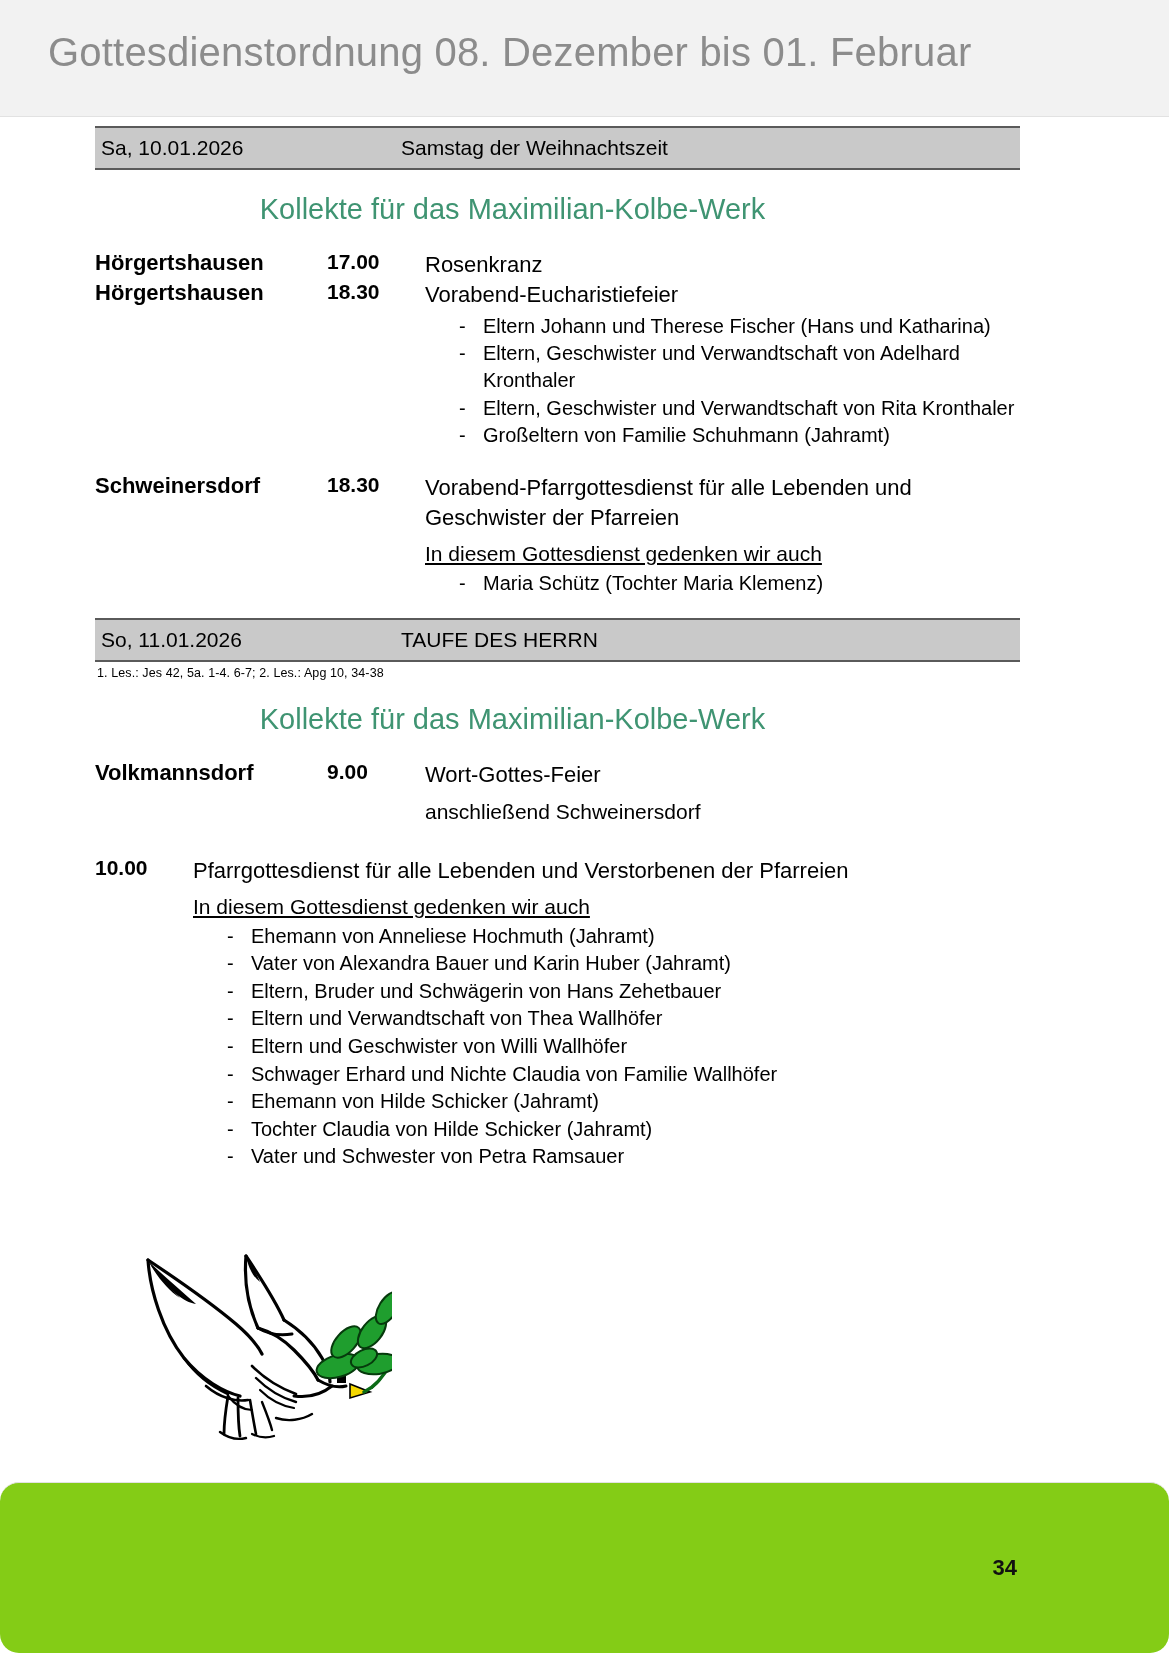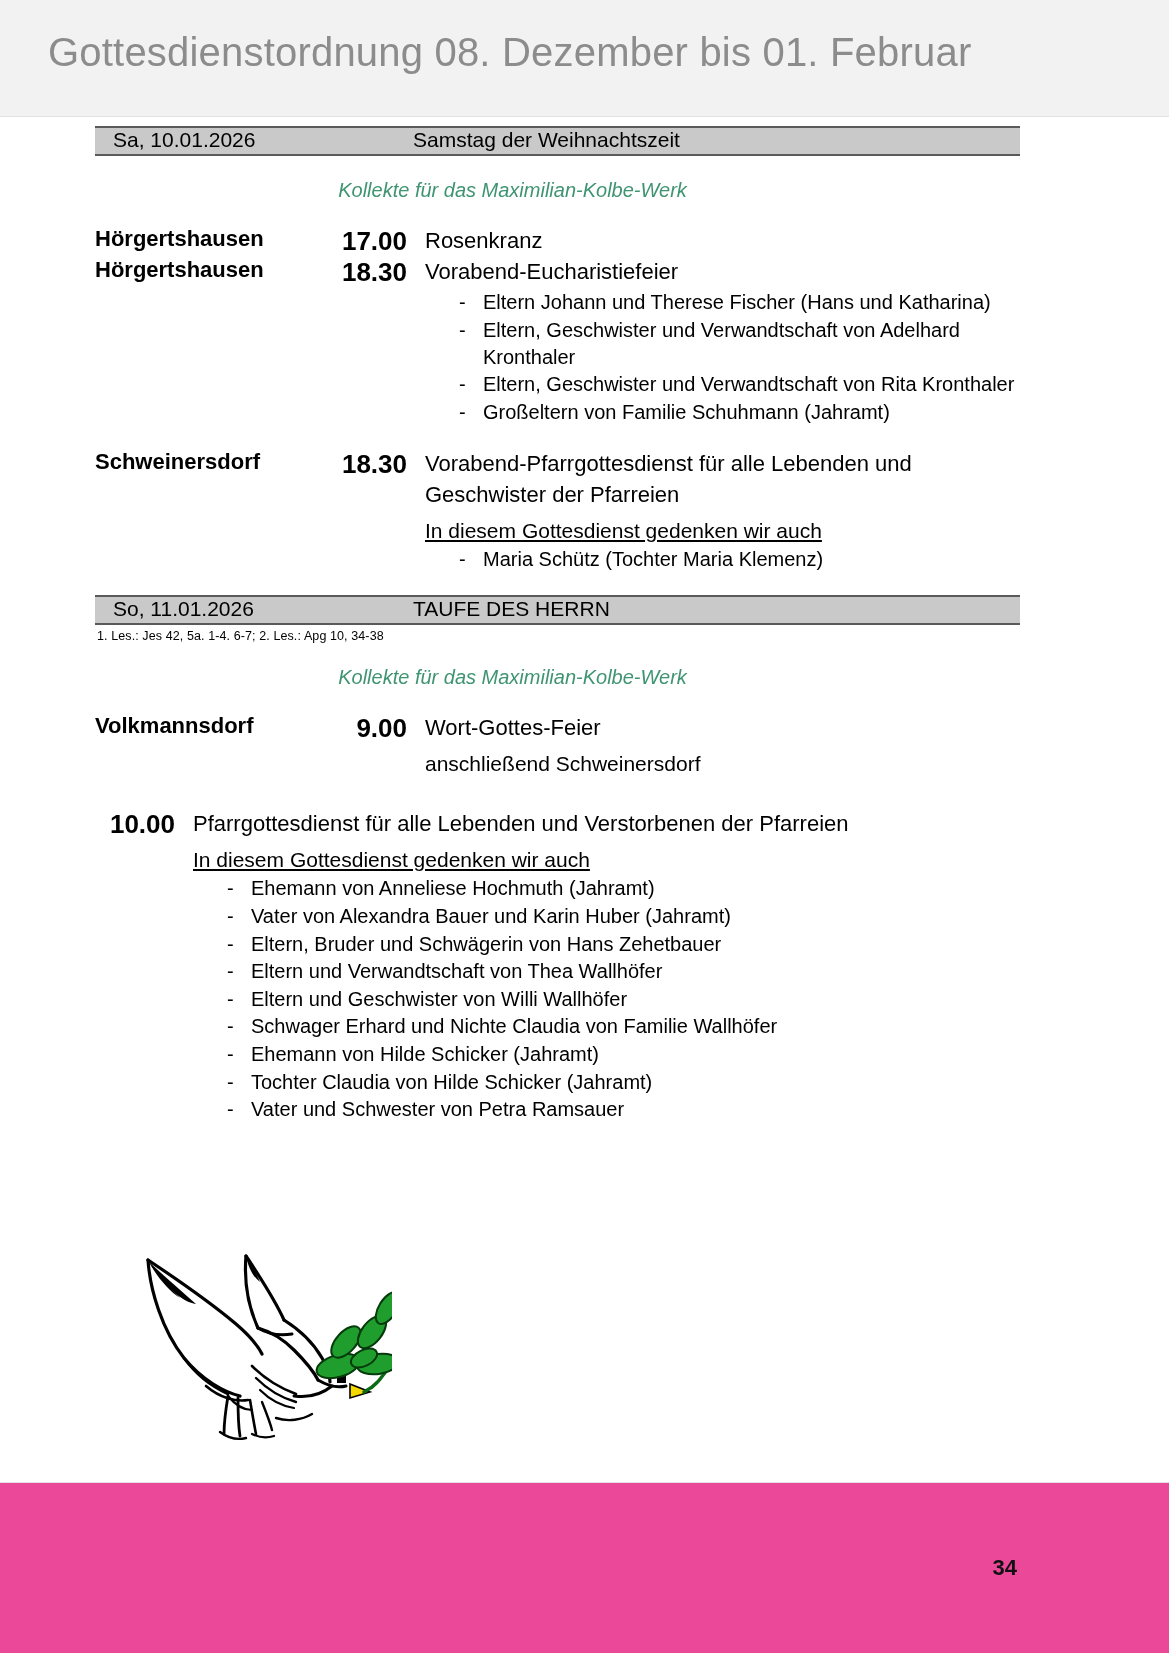--- a/index.html
+++ b/index.html
@@ -44,22 +44,23 @@
     letter-spacing: 0.2px;
     white-space: nowrap;
   }
 
   .footer-band {
     position: absolute;
     left: 0;
     bottom: 0;
     width: 1169px;
     height: 170px;
-    background: #ec4899;
+    background: #84cc16;
     border-top: 1px solid #e2e2e2;
+    border-radius: 19px;
   }
   .page-number {
     position: absolute;
     right: 152px;
     bottom: 72px;
     font-size: 22px;
     font-weight: 700;
     color: #111111;
   }
 
@@ -67,26 +68,26 @@
   .content {
     position: absolute;
     left: 95px;
     top: 126px;
     width: 925px;
   }
 
   
   .day-bar {
     display: flex;
-    align-items: flex-start;
+    align-items: center;
     background: #c9c9c9;
     border-top: 2px solid #5a5a5a;
     border-bottom: 2px solid #5a5a5a;
-    height: 30px;
-    padding: 0 18px;
+    height: 44px;
+    padding: 0 6px;
     box-sizing: border-box;
   }
   .day-date {
     font-size: 21px;
     width: 300px;
     flex: 0 0 300px;
     white-space: nowrap;
   }
   .day-name {
     font-size: 21px;
@@ -95,22 +96,21 @@
   .readings {
     font-size: 12.5px;
     margin-top: 4px;
     margin-left: 2px;
     letter-spacing: 0.1px;
   }
 
   
   .kollekte {
     text-align: center;
-    font-size: 20px;
-    font-style: italic;
+    font-size: 29px;
     color: #3f9472;
     margin: 23px 0 0 0;
     padding-right: 90px;
   }
 
   
   .service {
     display: flex;
     margin-top: 24px;
   }
@@ -118,23 +118,22 @@
     margin-top: 0;
   }
   .svc-place {
     flex: 0 0 232px;
     font-size: 22px;
     font-weight: 700;
     white-space: nowrap;
   }
   .svc-time {
     flex: 0 0 98px;
-    font-size: 26px;
+    font-size: 21px;
     font-weight: 700;
-    text-align: right;
     padding-right: 18px;
     box-sizing: border-box;
     white-space: nowrap;
   }
   .svc-body {
     flex: 1 1 auto;
   }
   .svc-title {
     font-size: 22px;
     font-weight: 400;

